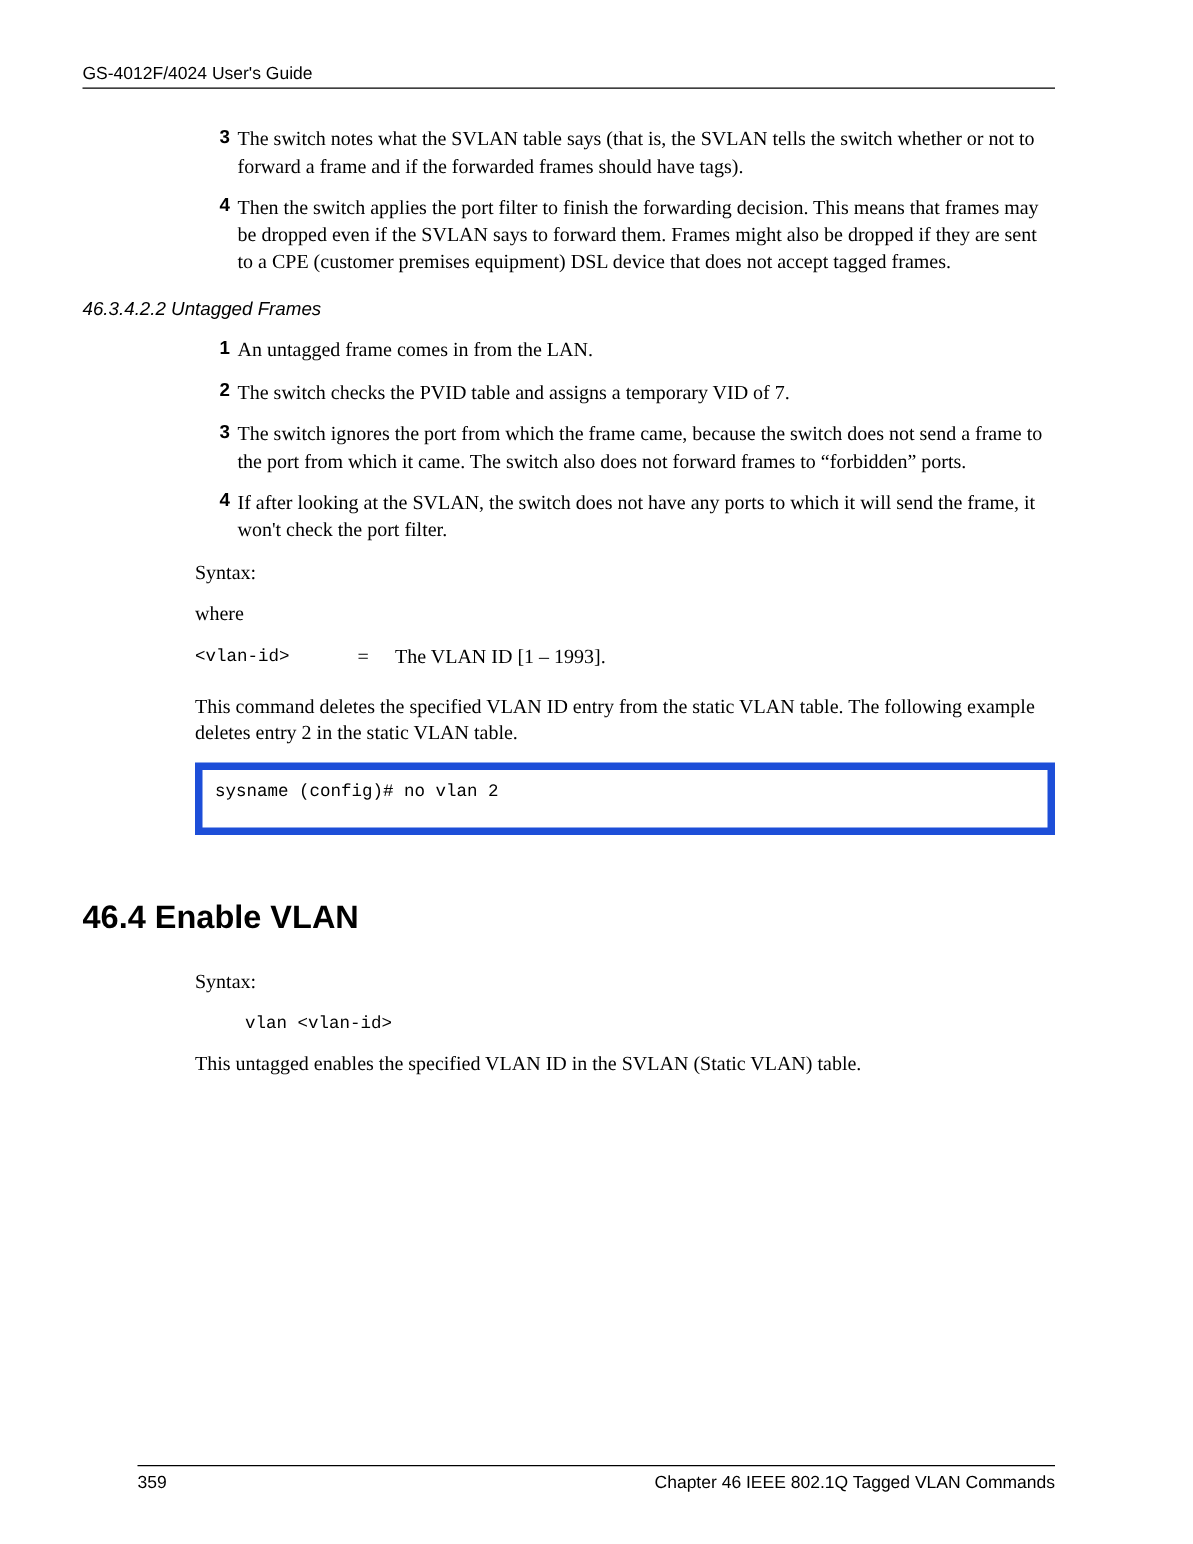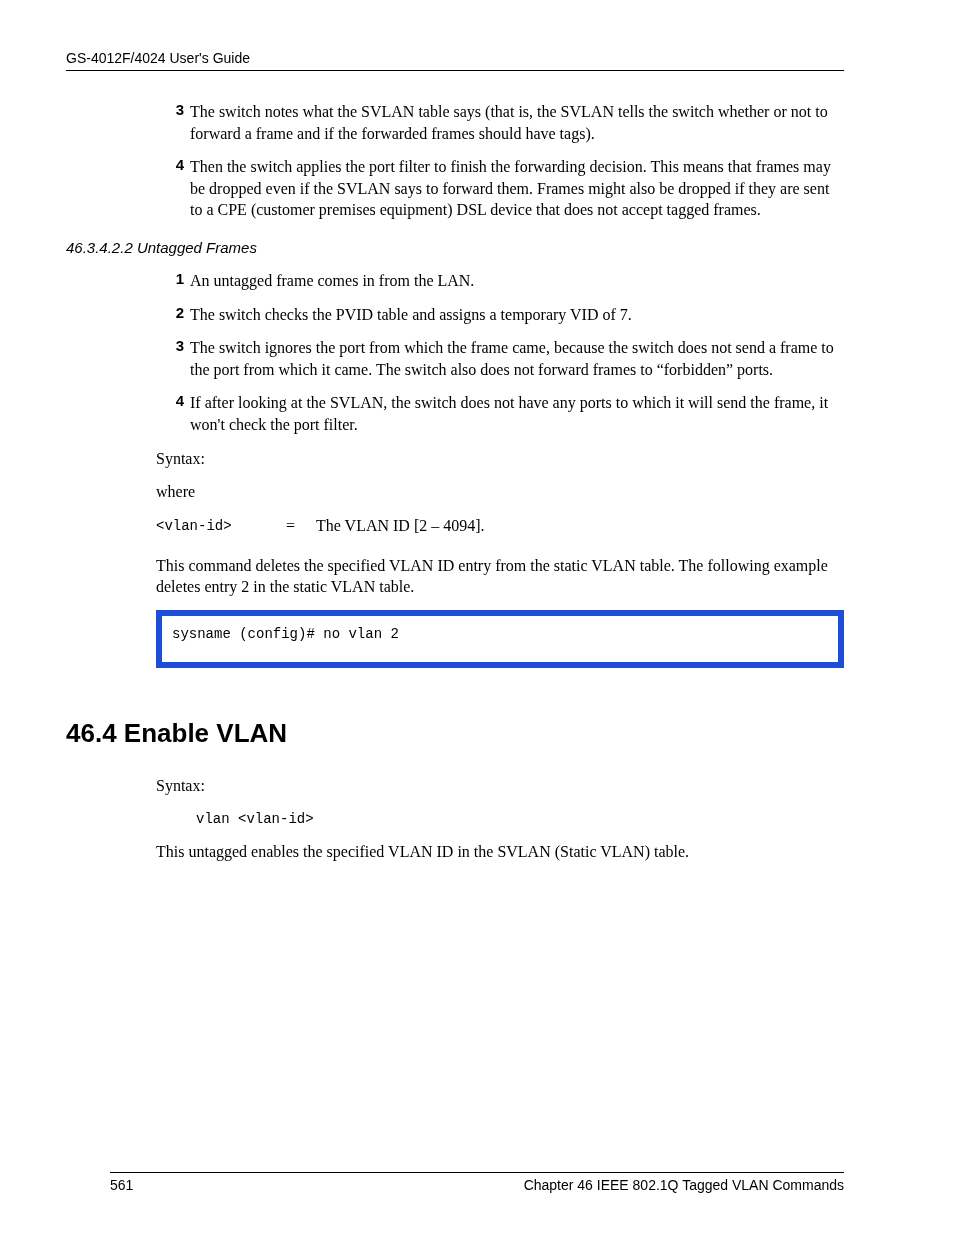--- a/index.html
+++ b/index.html
@@ -158,34 +158,34 @@
     <div class="ol-text">If after looking at the SVLAN, the switch does not have any ports to which it will send the frame, it won't check the port filter.</div>
   </div>
 
 
   <div class="body-block">
     <div class="para">Syntax:</div>
     <div class="para">where</div>
     <div class="param-row">
       <div class="param-name">&lt;vlan-id&gt;</div>
       <div class="param-eq">=</div>
-      <div class="param-desc">The VLAN ID [2 – 4094].</div>
+      <div class="param-desc">The VLAN ID [1 – 1993].</div>
     </div>
     <div class="para">This command deletes the specified VLAN ID entry from the static VLAN table. The following example deletes entry 2 in the static VLAN table.</div>
     <div class="code-box">
       <div class="code-box-text">sysname (config)# no vlan 2</div>
     </div>
   </div>
 
   <div class="main-heading">46.4  Enable VLAN</div>
 
   <div class="body-block">
     <div class="para">Syntax:</div>
     <div class="mono code-indent">vlan &lt;vlan-id&gt;</div>
     <div class="para">This untagged enables the specified VLAN ID in the SVLAN (Static VLAN) table.</div>
   </div>
 
   <div class="footer">
-    <span>561</span>
+    <span>359</span>
     <span>Chapter 46 IEEE 802.1Q Tagged VLAN Commands</span>
   </div>
 
 </div>
 
 </body></html>

